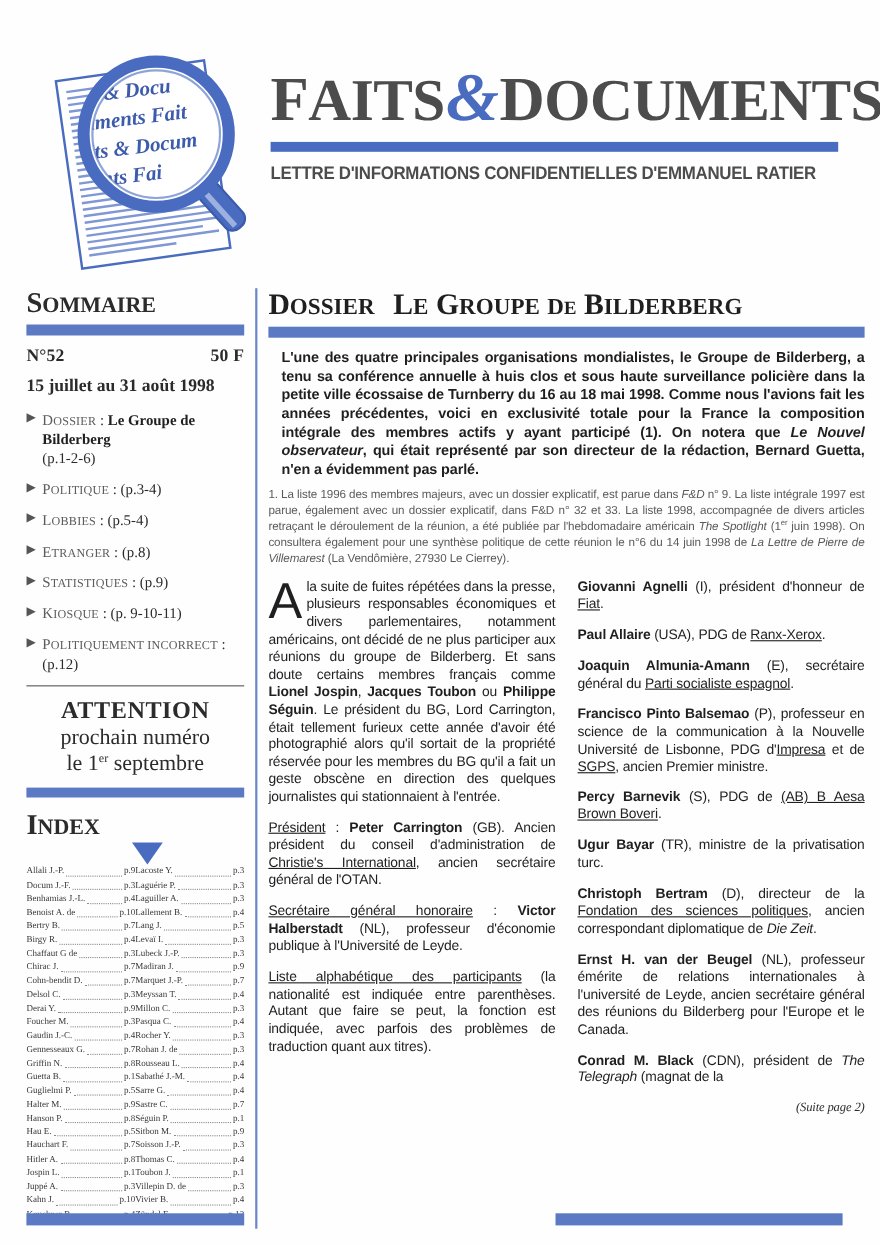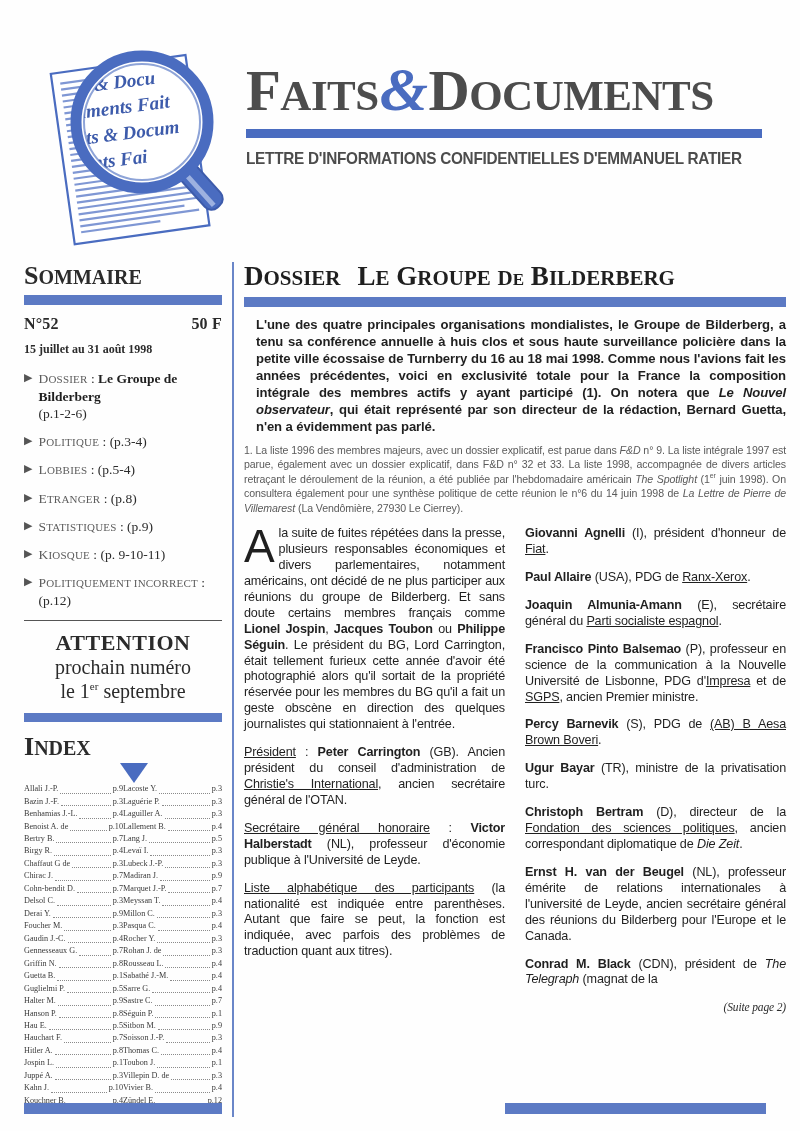--- a/index.html
+++ b/index.html
@@ -43,21 +43,21 @@
   .wordmark {
     font-family: "Liberation Serif", serif;
     font-weight: bold;
     font-size: 57px;
     letter-spacing: -0.5px;
     line-height: 1;
     color: #4c4c4c;
     white-space: nowrap;
   }
   .wordmark .small-caps {
-    font-size: 43px;
+    font-size: 54px;
   }
   .wordmark .amp {
     color: #4a6cc0;
     font-family: "Liberation Serif", serif;
     font-style: italic;
     font-size: 62px;
     font-weight: bold;
     padding: 0 1px;
   }
   .rule-blue {
@@ -112,21 +112,21 @@
   .issue-row {
     display: flex;
     justify-content: space-between;
     font-weight: bold;
     font-size: 16px;
     letter-spacing: 0.2px;
     margin-bottom: 9px;
   }
   .dates {
     font-weight: bold;
-    font-size: 12px;
+    font-size: 16px;
     margin-bottom: 13px;
   }
 
   .toc-item {
     display: flex;
     align-items: flex-start;
     font-size: 13.5px;
     margin-bottom: 11px;
     line-height: 1.28;
   }
@@ -438,21 +438,21 @@
     </div>
 
     <div class="index-cols">
       <div class="index-col" id="index-col-left">
           <div class="idx-row">
             <span class="idx-name">Allali J.-P.</span>
             <span class="idx-dots"></span>
             <span class="idx-page">p.9</span>
           </div>
           <div class="idx-row">
-            <span class="idx-name">Bazin J.-F.</span>
+            <span class="idx-name">Docum J.-F.</span>
             <span class="idx-dots"></span>
             <span class="idx-page">p.3</span>
           </div>
           <div class="idx-row">
             <span class="idx-name">Benhamias J.-L.</span>
             <span class="idx-dots"></span>
             <span class="idx-page">p.4</span>
           </div>
           <div class="idx-row">
             <span class="idx-name">Benoist A. de</span>

